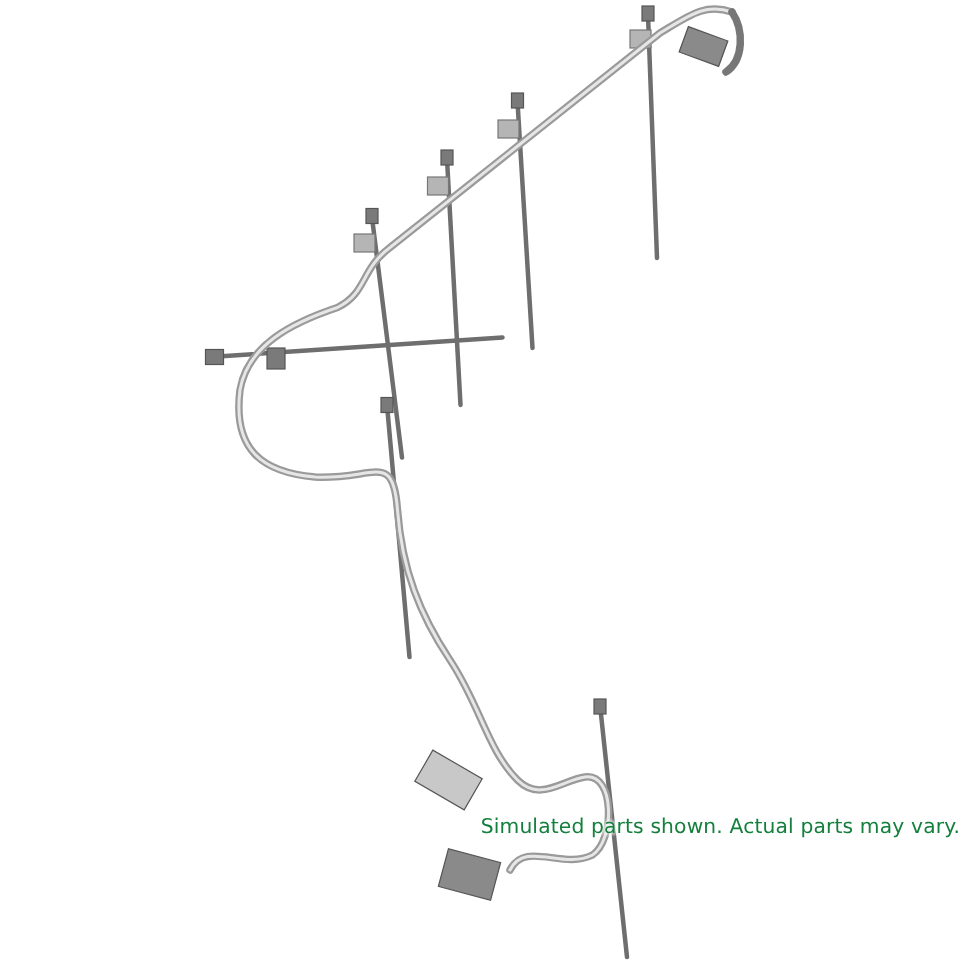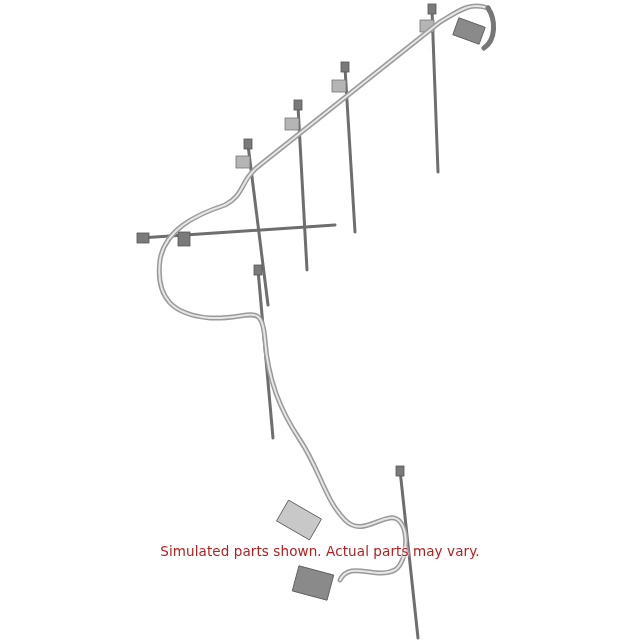--- a/index.html
+++ b/index.html
@@ -1,20 +1,20 @@
 <!DOCTYPE html>
 <html><head>
 <meta charset="utf-8">
 <style>
   html, body { margin:0; padding:0; background:#ffffff; }
   body { width:640px; height:640px; position:relative; overflow:hidden; font-family:"DejaVu Sans", sans-serif; }
   #illustration { position:absolute; left:0; top:0; width:640px; height:640px; }
   #caption {
-    position:absolute; left:0; top:543px; width:640px; text-align:center;
-    font-size:13.5px; color:#b91c1c; letter-spacing:0.1px;
+    position:absolute; left:0; top:543px; width:640px; text-align:right;
+    font-size:13.5px; color:#15803d; letter-spacing:0.1px;
     text-shadow: 0 0 3px #fff, 0 0 3px #fff, 0 0 3px #fff;
   }
 </style>
 </head>
 <body>
 
 <svg id="illustration" viewBox="0 0 640 640" xmlns="http://www.w3.org/2000/svg">
   <g stroke="#6e6e6e" stroke-width="3" fill="none" stroke-linecap="round">
     <line x1="432" y1="10" x2="438" y2="172"></line>
     <line x1="345" y1="68" x2="355" y2="232"></line>

